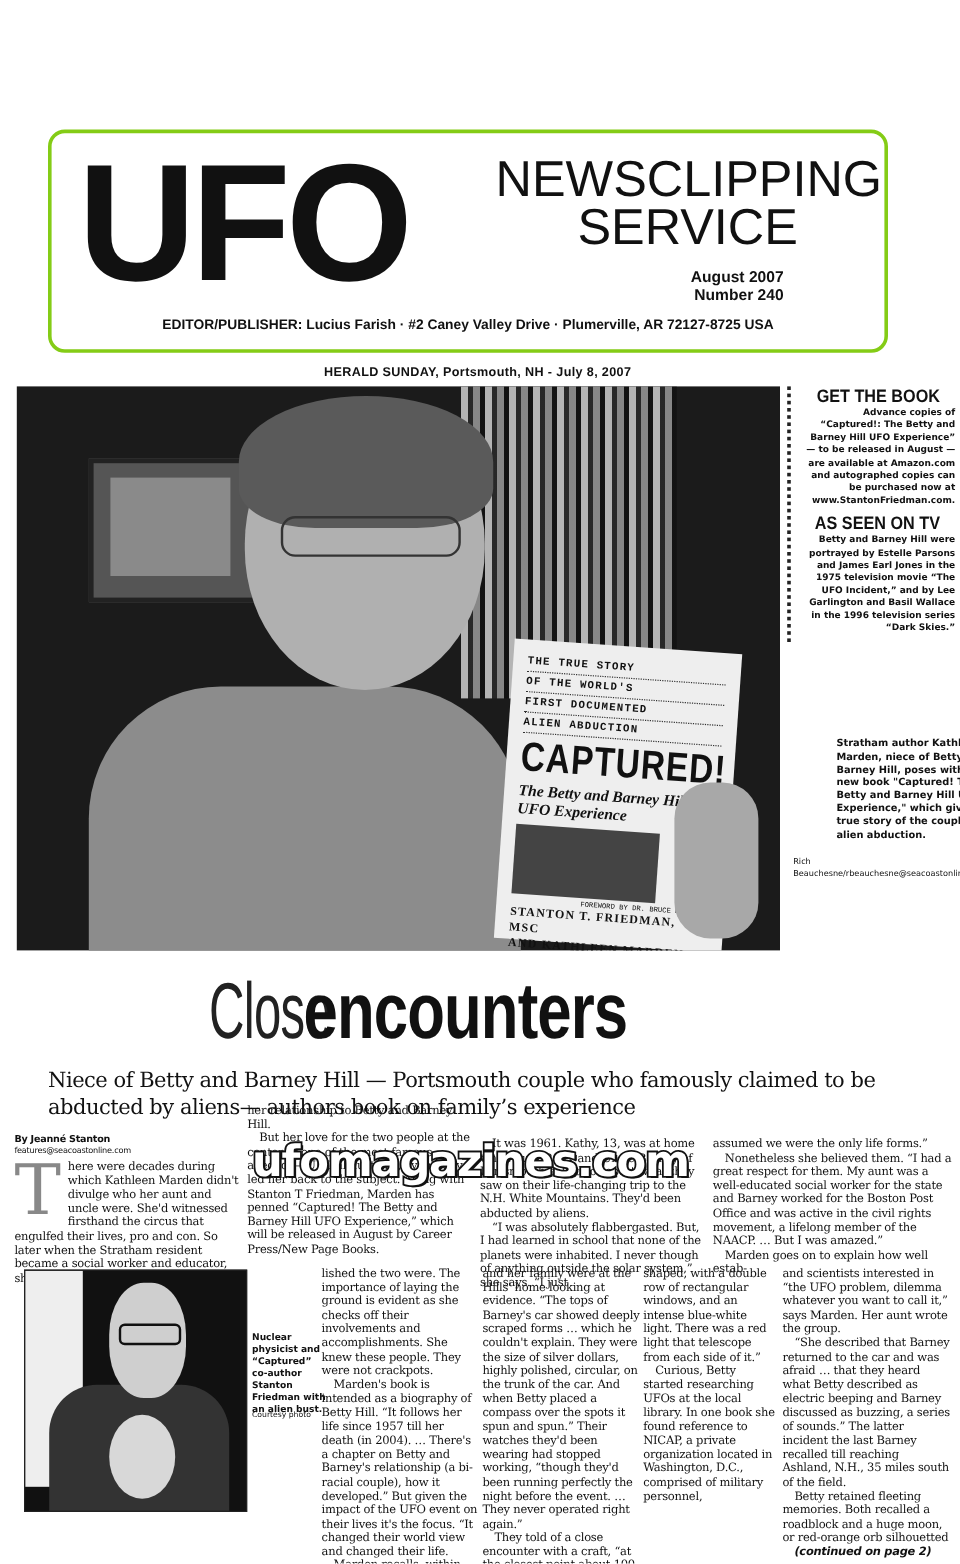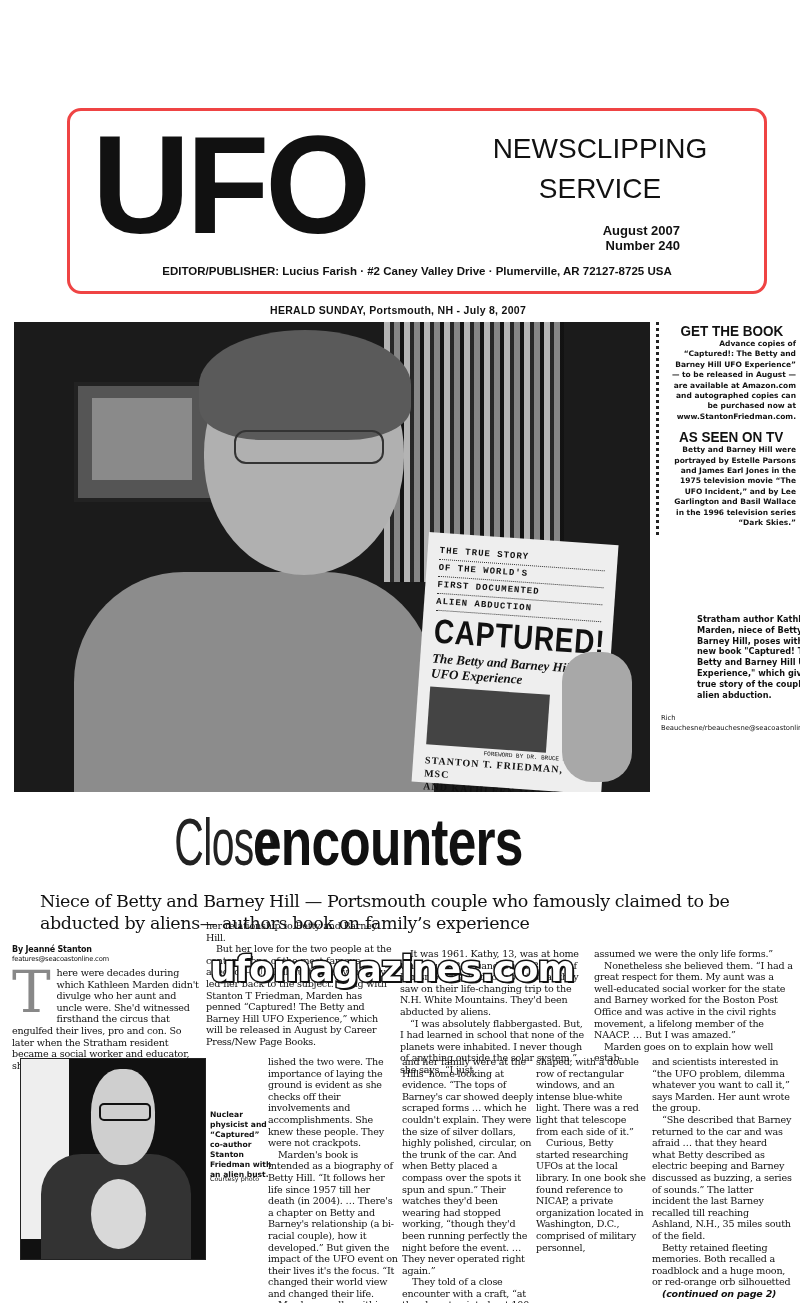--- a/index.html
+++ b/index.html
@@ -1,22 +1,22 @@
 <!DOCTYPE html>
 <html><head>
 <meta charset="utf-8">
 <style>
   html, body { margin:0; padding:0; background:#ffffff; }
   body { width:800px; height:1303px; position:relative; overflow:hidden; color:#111; font-family:"Liberation Serif", serif; }
   .abs { position:absolute; }
 
   
-  .masthead { left:40px; top:108px; width:700px; height:186px; border:3px solid #ef4444; border-radius:14px; box-sizing:border-box;margin-left:27px; }
+  .masthead { left:40px; top:108px; width:700px; height:186px; border:3px solid #84cc16; border-radius:14px; box-sizing:border-box; }
   .ufo { left:22px; top:6px; font-family:"Liberation Sans", sans-serif; font-weight:bold; font-size:136px; letter-spacing:-4px; line-height:1; transform:scaleY(1.02); }
-  .newsclip { left:370px; top:18px; width:320px; text-align:center; font-family:"Liberation Sans", sans-serif; font-size:28px; line-height:40px; }
+  .newsclip { left:370px; top:18px; width:320px; text-align:center; font-family:"Liberation Sans", sans-serif; font-size:42px; line-height:40px; }
   .issue { left:470px; top:112px; width:140px; text-align:right; font-family:"Liberation Sans", sans-serif; font-weight:bold; font-size:13px; line-height:15px; }
   .editor { left:0; top:154px; width:694px; text-align:center; font-family:"Liberation Sans", sans-serif; font-weight:bold; font-size:11.5px; }
 
   .source { left:270px; top:304px; font-family:"Liberation Sans", sans-serif; font-weight:bold; font-size:10.5px; letter-spacing:0.3px; }
 
   
   .photo { left:14px; top:322px; width:636px; height:470px; background:#1b1b1b; overflow:hidden; }
   .photo .frame { left:60px; top:60px; width:140px; height:112px; background:#555; border:4px solid #222; }
   .photo .frame-inner { left:78px; top:76px; width:100px; height:82px; background:#8a8a8a; }
   .photo .books { left:370px; top:0; width:180px; height:260px; background:repeating-linear-gradient(90deg,#cfcfcf 0 6px,#2a2a2a 6px 10px,#9a9a9a 10px 16px,#111 16px 20px); opacity:0.85; }

